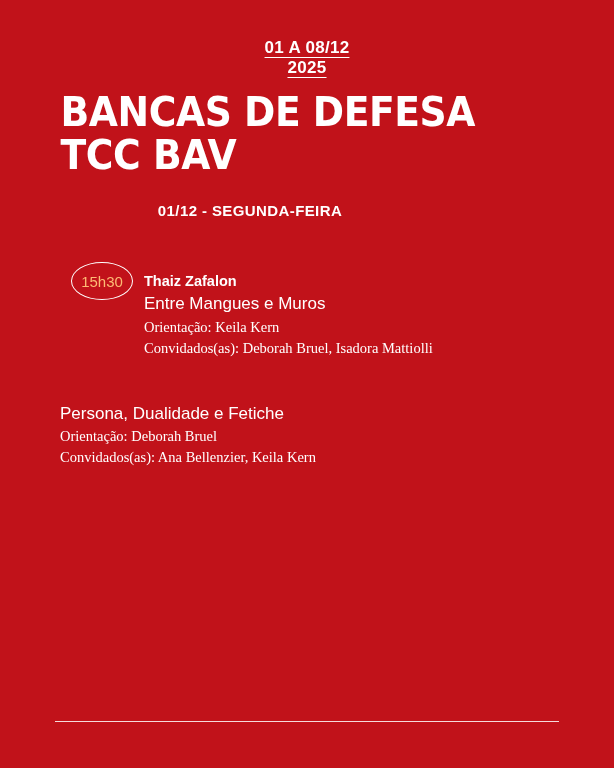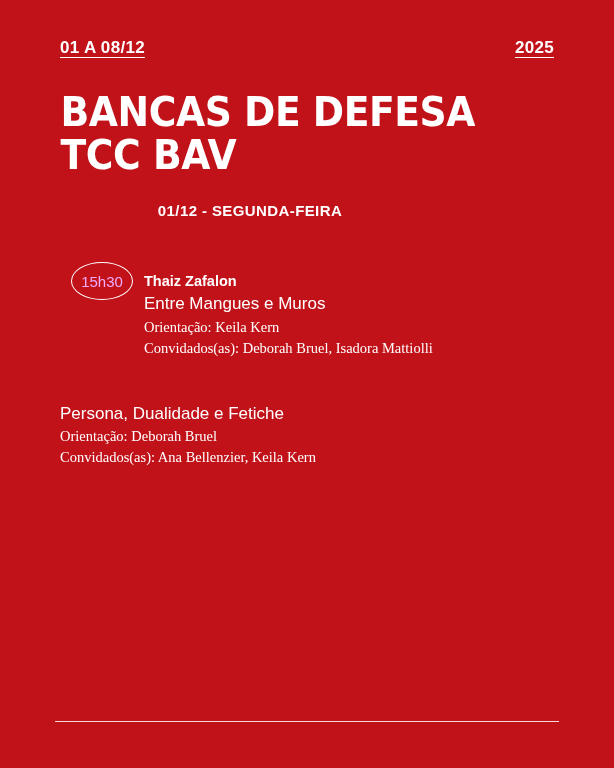--- a/index.html
+++ b/index.html
@@ -24,20 +24,21 @@
 
   
   .header-row {
     position: absolute;
     top: 38px;
     left: 60px;
     right: 60px;
     display: flex;
     justify-content: space-between;
     align-items: center;
+    flex-direction: column;
   }
   .header-date,
   .header-year {
     font-size: 17px;
     font-weight: bold;
     letter-spacing: 0.3px;
     text-decoration: underline;
     text-underline-offset: 4px;
     color: #ffffff;
   }
@@ -100,21 +101,21 @@
   .time-badge {
     border: 1.6px solid #ffffff;
     border-radius: 50%;
     width: 62px;
     height: 38px;
     display: flex;
     align-items: center;
     justify-content: center;
     font-size: 15px;
     font-weight: normal;
-    color: #f0abfc;
+    color: #fdba74;
     box-sizing: border-box;
   }
   .entry-details {
     flex: 1 1 auto;
     padding-top: 1px;
     margin-top: 28px;
   }
   .person-name {
     font-size: 14.5px;
     font-weight: bold;

